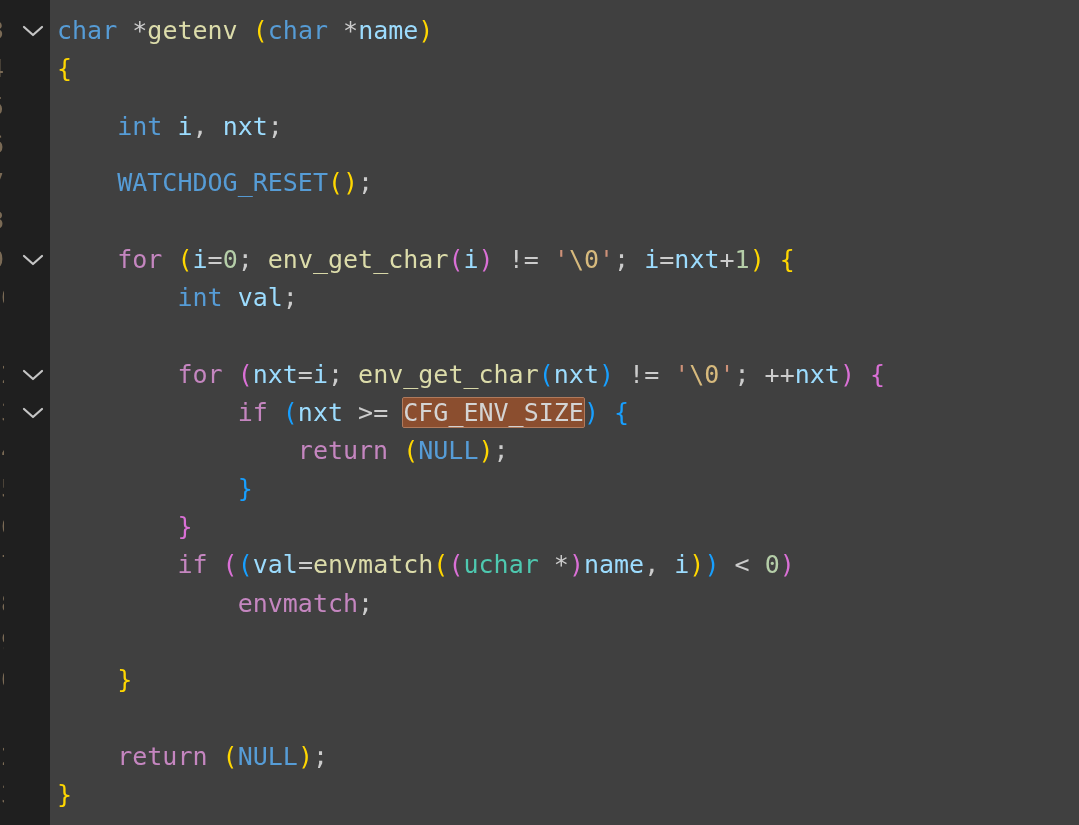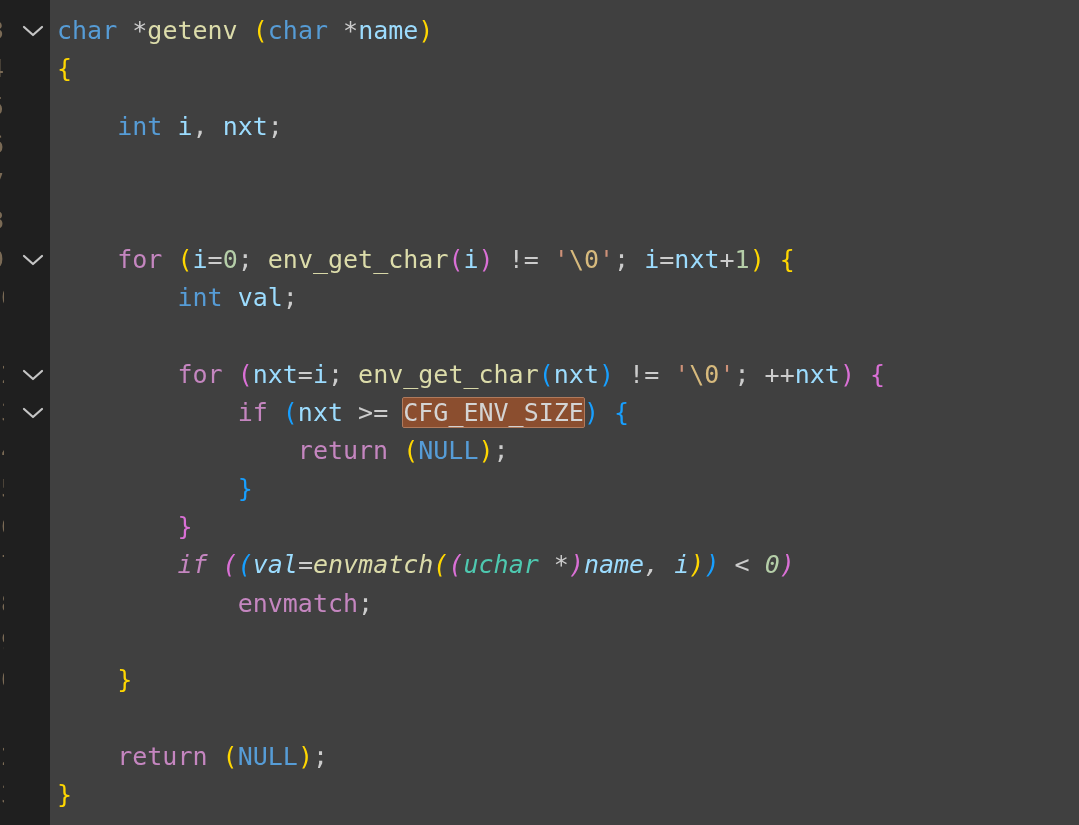--- a/index.html
+++ b/index.html
@@ -138,20 +138,23 @@
     </div>
 
     <div class="line" style="top:88px;margin-top:20px;">
       <span class="txt">    <span class="t-kw">int</span> <span class="t-var">i</span><span class="t-punct">,</span> <span class="t-var">nxt</span><span class="t-punct">;</span></span>
     </div>
 
     <div class="line" style="top:126px;">
       <span class="txt"></span>
     </div>
 
+    <div class="line" style="top:164px;">
+      <span class="txt">    <span class="t-macro">WATCHDOG_RESET</span><span class="t-br0">()</span><span class="t-punct">;</span></span>
+    </div>
 
     <div class="line" style="top:202px;">
       <span class="txt"></span>
     </div>
 
     <div class="line" style="top:241px;">
       <span class="txt">    <span class="t-ctl">for</span> <span class="t-br0">(</span><span class="t-var">i</span><span class="t-punct">=</span><span class="t-num">0</span><span class="t-punct">;</span> <span class="t-fn">env_get_char</span><span class="t-br1">(</span><span class="t-var">i</span><span class="t-br1">)</span> <span class="t-punct">!=</span> <span class="t-str">'</span><span class="t-esc">\0</span><span class="t-str">'</span><span class="t-punct">;</span> <span class="t-var">i</span><span class="t-punct">=</span><span class="t-var">nxt</span><span class="t-punct">+</span><span class="t-num">1</span><span class="t-br0">)</span> <span class="t-br0">{</span></span>
     </div>
 
     <div class="line" style="top:279px;text-align:right;">
@@ -175,21 +178,21 @@
     </div>
 
     <div class="line" style="top:470px;">
       <span class="txt">            <span class="t-br2">}</span></span>
     </div>
 
     <div class="line" style="top:508px;">
       <span class="txt">        <span class="t-br1">}</span></span>
     </div>
 
-    <div class="line" style="top:546px;font-style:italic;">
+    <div class="line" style="top:546px;">
       <span class="txt">        <span class="t-ctl">if</span> <span class="t-br1">(</span><span class="t-br2">(</span><span class="t-var">val</span><span class="t-punct">=</span><span class="t-fn">envmatch</span><span class="t-br0">(</span><span class="t-br1">(</span><span class="t-type">uchar</span> <span class="t-punct">*</span><span class="t-br1">)</span><span class="t-var">name</span><span class="t-punct">,</span> <span class="t-var">i</span><span class="t-br0">)</span><span class="t-br2">)</span> <span class="t-punct">&lt;</span> <span class="t-num">0</span><span class="t-br1">)</span></span>
     </div>
 
     <div class="line" style="top:585px;">
       <span class="txt">            <span class="t-ctl">envmatch</span><span class="t-punct">;</span></span>
     </div>
 
 
     <div class="line" style="top:661px;">
       <span class="txt">    <span class="t-br0">}</span></span>

